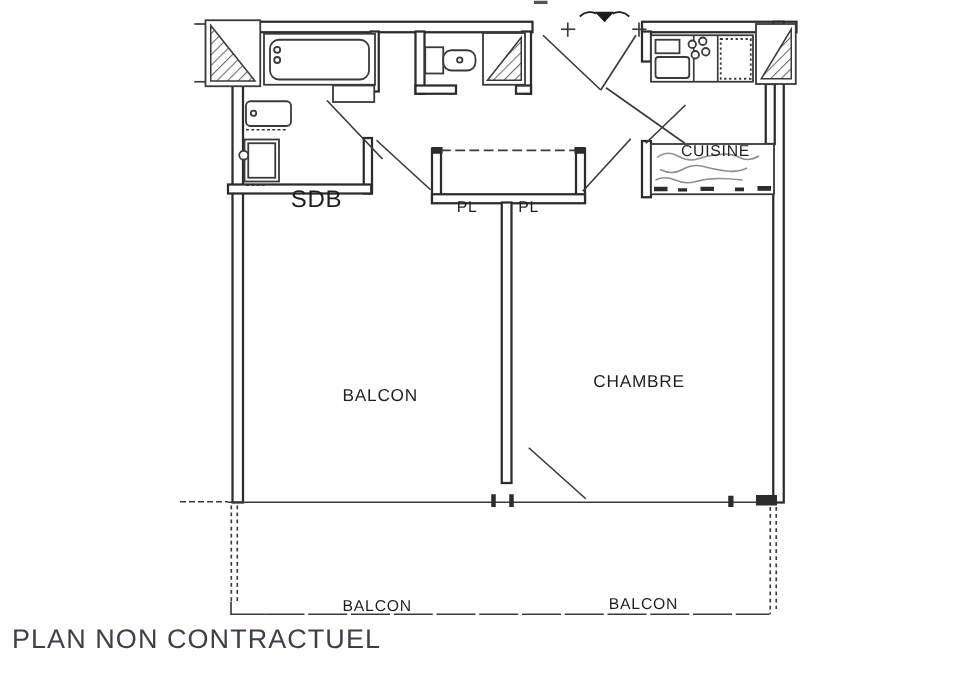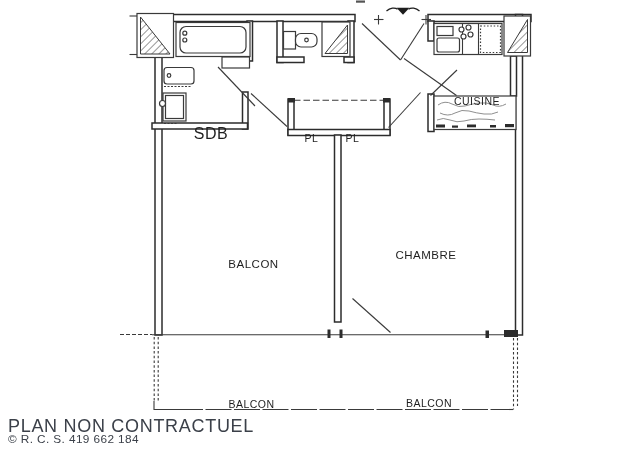--- a/index.html
+++ b/index.html
@@ -165,14 +165,13 @@
   <div class="lbl s11" style="left:211px;top:107px">SDB</div>
   <div class="lbl s10" style="left:311.5px;top:110.5px">PL</div>
   <div class="lbl s10" style="left:352.5px;top:110.5px">PL</div>
   <div class="lbl s10" style="left:477px;top:73.5px">CUISINE</div>
   <div class="lbl s12" style="left:253.5px;top:236.5px">BALCON</div>
   <div class="lbl s12" style="left:426px;top:228px">CHAMBRE</div>
   <div class="lbl s10" style="left:251.5px;top:377px">BALCON</div>
   <div class="lbl s10" style="left:429px;top:376px">BALCON</div>
 
   <div class="foot1">PLAN NON CONTRACTUEL</div>
-  <div class="foot2">© R. C. S. 419 662 184</div>
 </div>
 
 </body></html>

